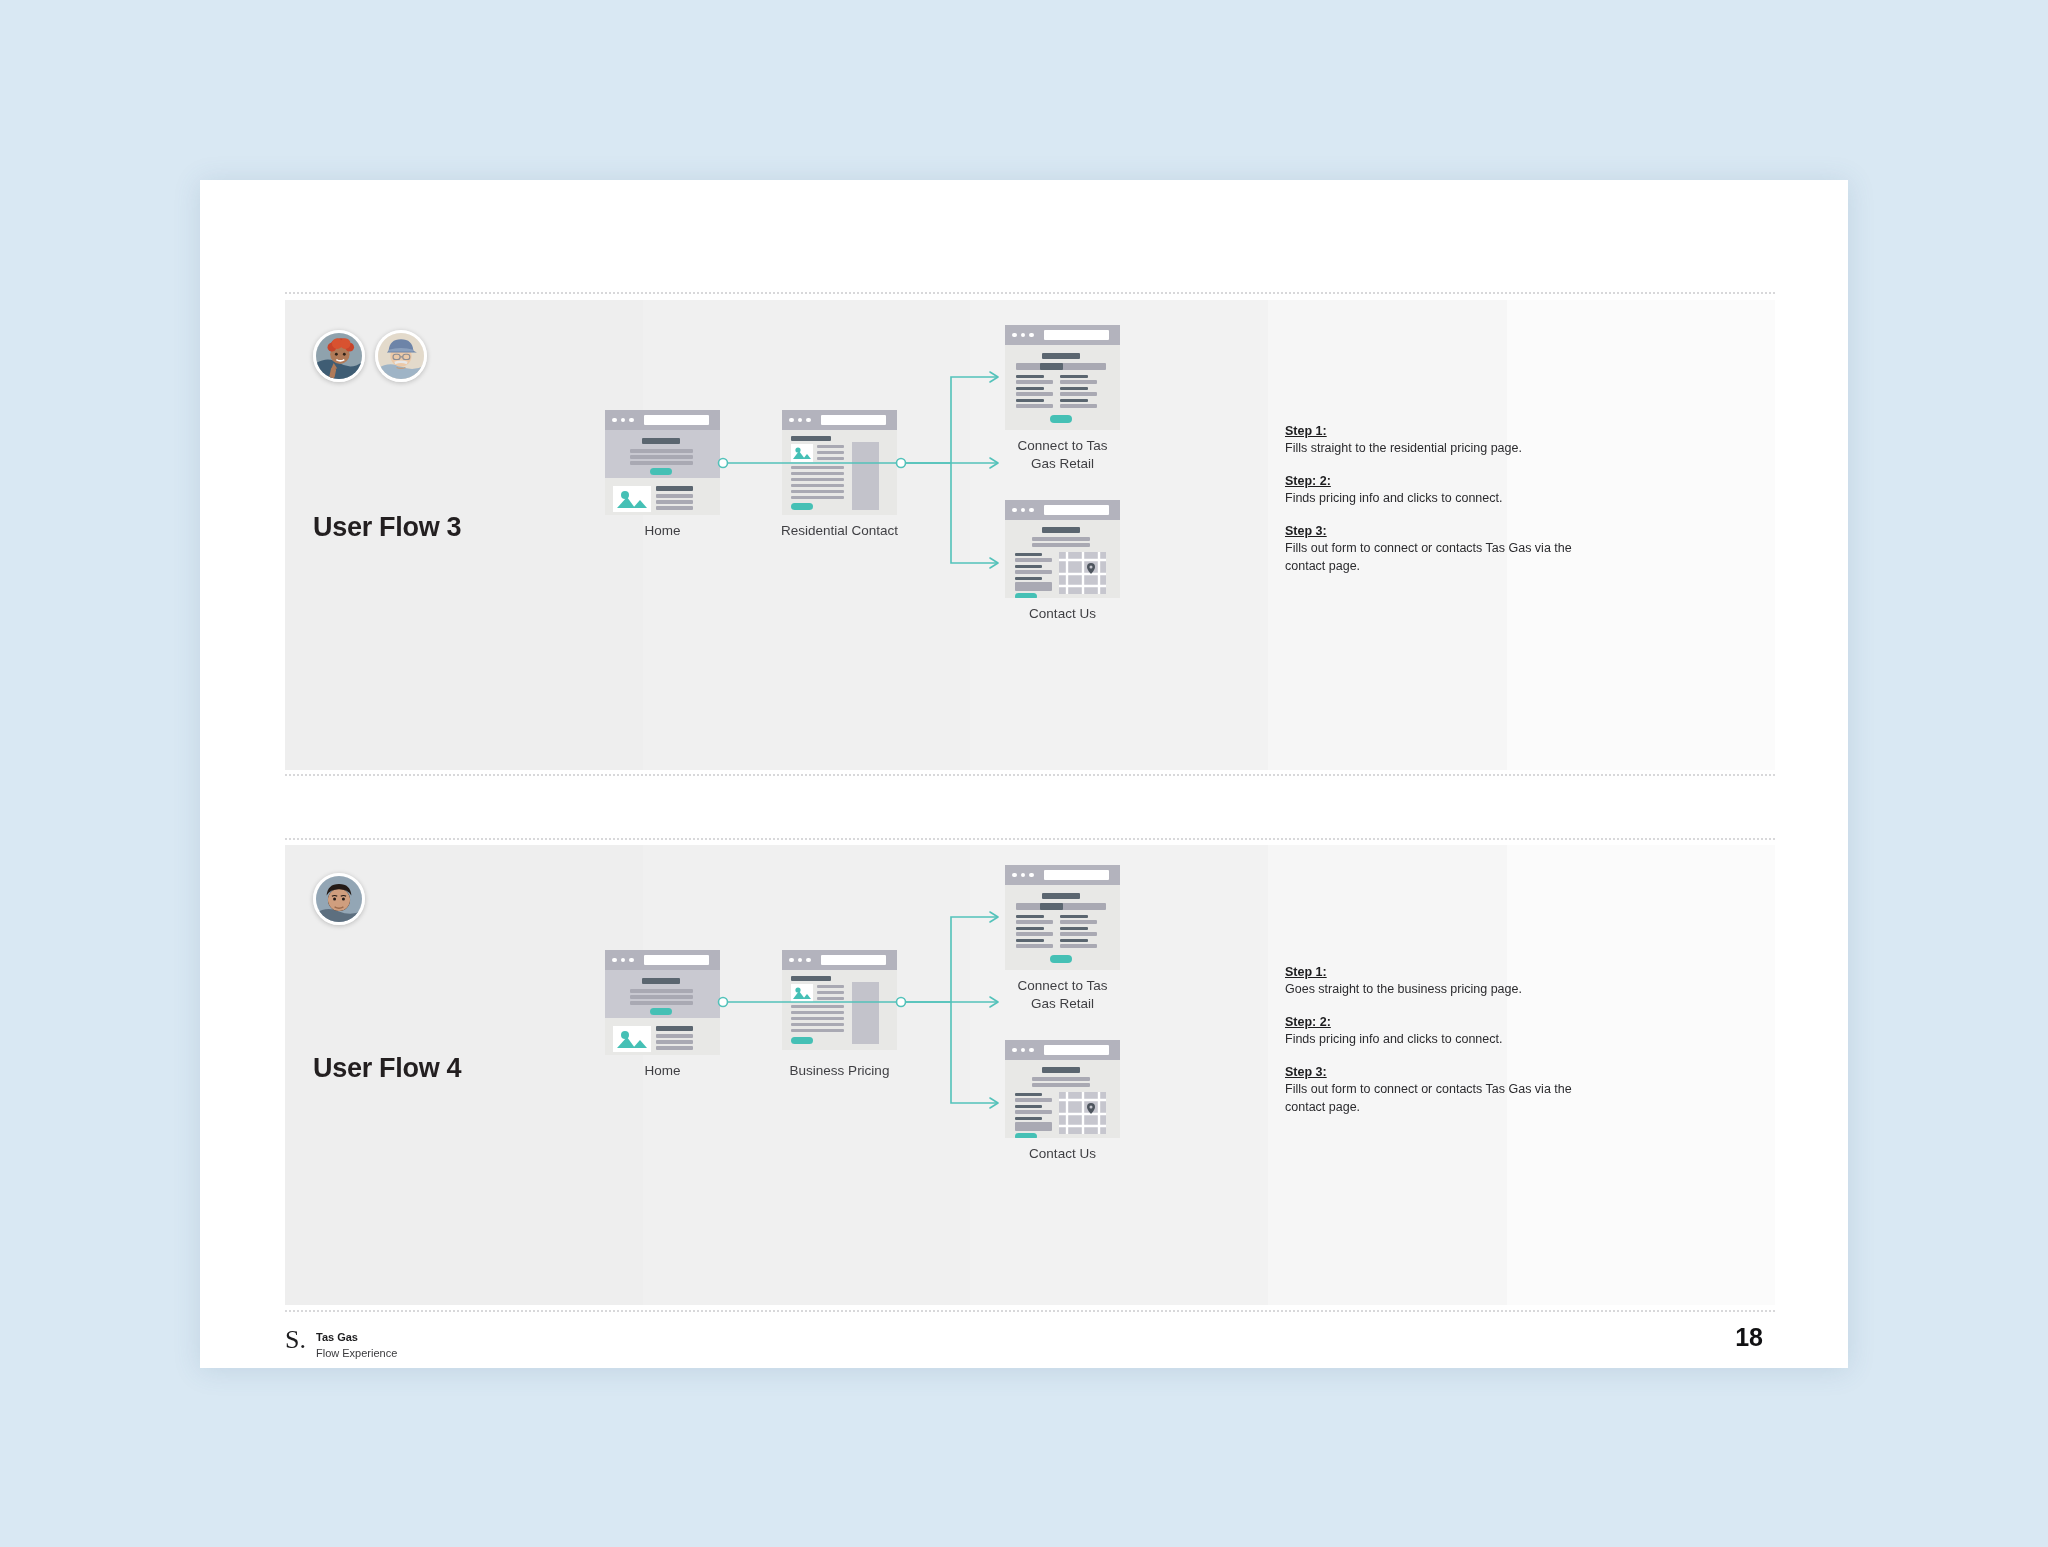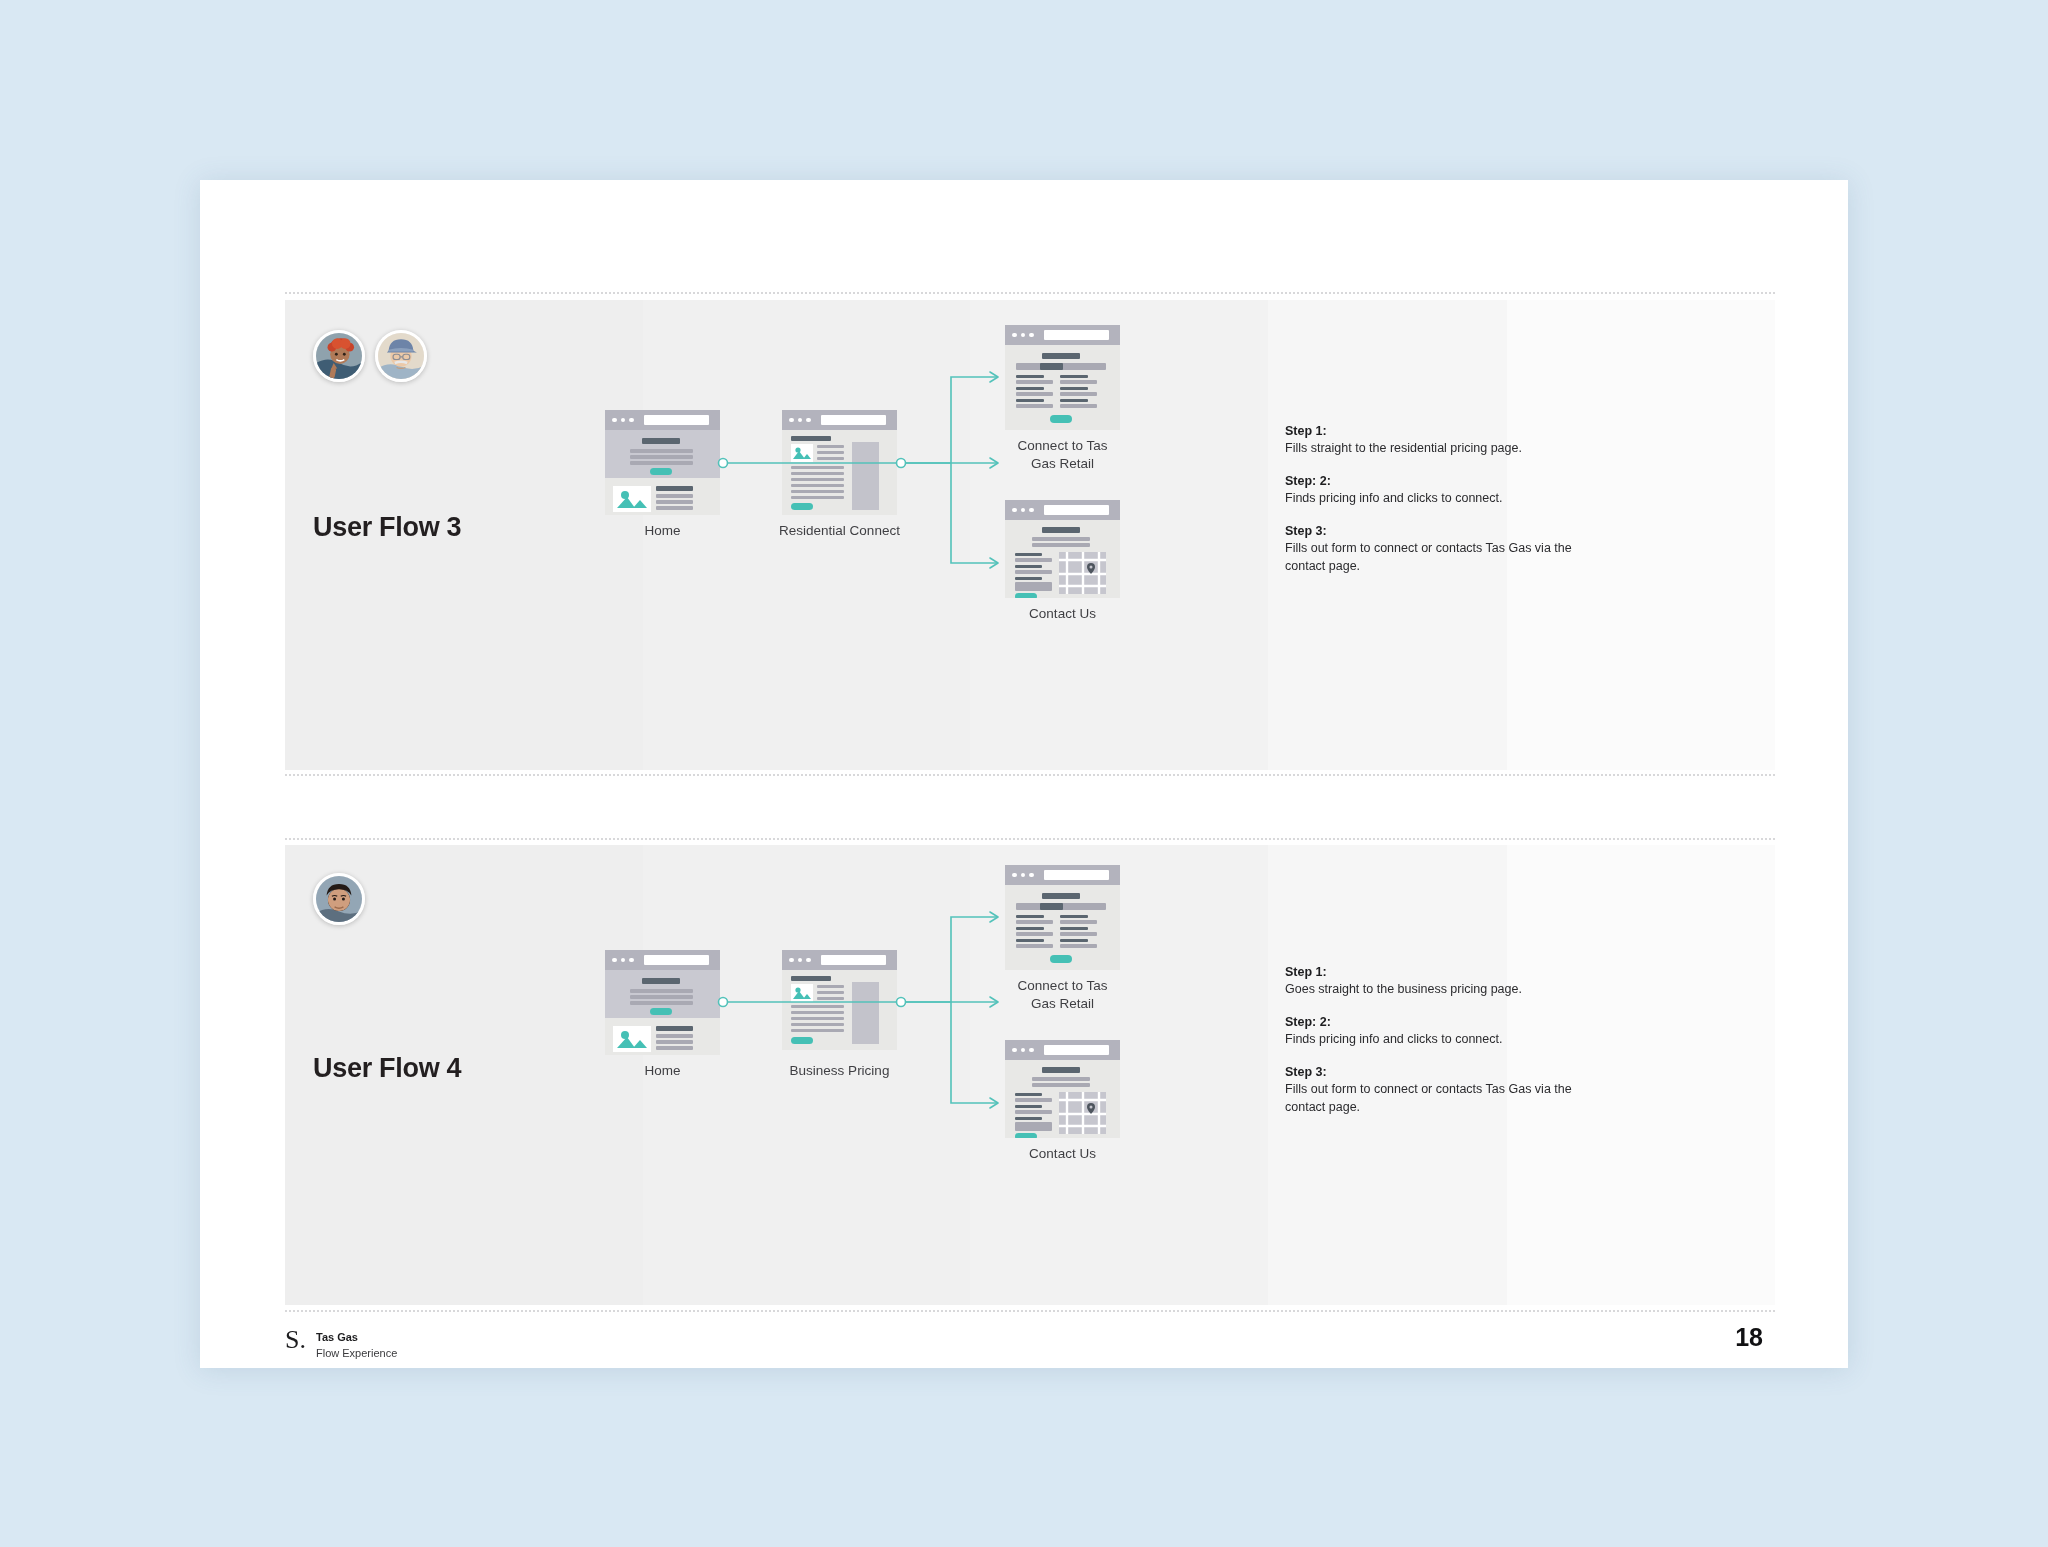--- a/index.html
+++ b/index.html
@@ -106,20 +106,21 @@
   }
 
   
   .connector { position: absolute; overflow: visible; }
 
   
   .steps { position: absolute; width: 300px; }
   .step-head {
     font-size: 12.5px; font-weight: bold; color: #1d1d1f;
     line-height: 1.45;
+    text-decoration: underline;
   }
   .step-body {
     font-size: 12.5px; color: #2b2b2e; line-height: 1.42;
     margin-bottom: 14px;
   }
 
   
   .footer-logo {
     position: absolute; left: 85px; top: 1147px;
     font-family: "Liberation Serif", serif;
@@ -232,21 +233,21 @@
         <div class="bar-mid" style="position:absolute;left:9px;top:36px;width:53px;height:3px;"></div>
         <div class="bar-mid" style="position:absolute;left:9px;top:42px;width:53px;height:3px;"></div>
         <div class="bar-mid" style="position:absolute;left:9px;top:48px;width:53px;height:3px;"></div>
         <div class="bar-mid" style="position:absolute;left:9px;top:54px;width:53px;height:3px;"></div>
         <div class="bar-mid" style="position:absolute;left:9px;top:60px;width:53px;height:3px;"></div>
         <div class="bar-mid" style="position:absolute;left:9px;top:66px;width:53px;height:3px;"></div>
         <div class="btn-teal" style="position:absolute;left:9px;top:73px;width:22px;height:7px;"></div>
         <div class="side-block" style="position:absolute;left:70px;top:12px;width:27px;height:68px;"></div>
       </div>
     </div>
-    <div class="wf-caption" style="left:477px; top:222px; width:155px;">Residential Connect</div>
+    <div class="wf-caption" style="left:477px; top:222px; width:155px;">Residential Contact</div>
 
     <div class="wf" style="left:720px; top:25px; width:115px; height:105px;">
       <div class="wf-bar">
         <span class="wf-dot"></span>
         <span class="wf-dot"></span>
         <span class="wf-dot"></span>
         <span class="wf-url"></span>
       </div>
       <div class="wf-body" style="height:85px;">
         <div class="bar-dark" style="position:absolute;left:37px;top:8px;width:38px;height:6px;"></div>

